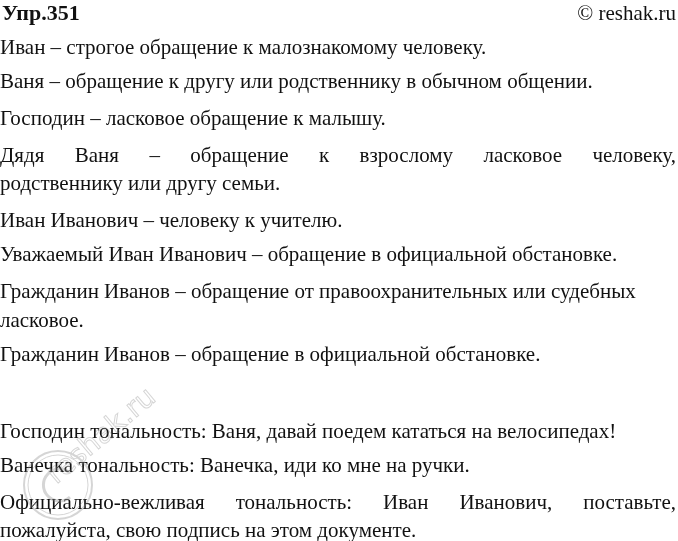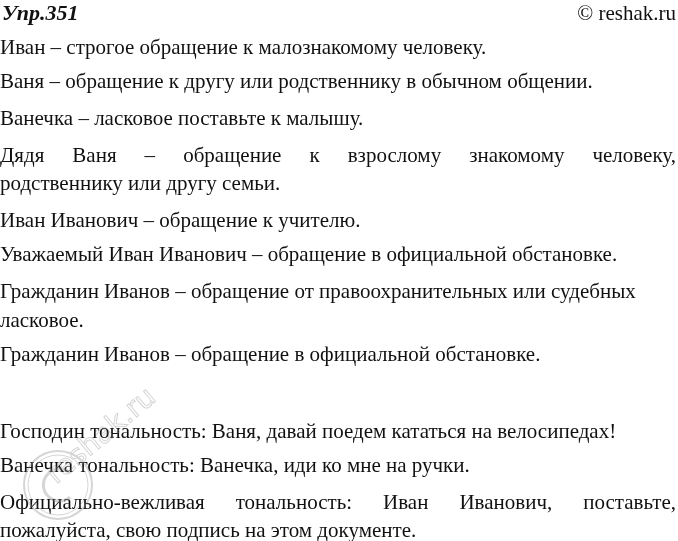--- a/index.html
+++ b/index.html
@@ -8,43 +8,43 @@
       font-family: "Liberation Serif", "DejaVu Serif", serif;
       color: #111111;
     }
     .line {
       position: absolute; left: 0; right: 2px;
       font-size: 21px; line-height: 24px; white-space: nowrap;
     }
     .justify { text-align: justify; text-align-last: justify; white-space: normal; }
     .title {
       position: absolute; left: 2px; top: 0px;
-      font-size: 22px; font-weight: bold; font-style: italic; line-height: 26px;
+      font-size: 22px; font-weight: bold; line-height: 26px;
     }
     .copyright {
       position: absolute; right: 2px; top: 0px;
       font-size: 21px; line-height: 26px; margin-left: 31px;
     }
     .watermark {
       position: absolute; left: 18px; top: 385px; width: 150px; height: 150px;
       pointer-events: none; opacity: 0.35;
     }
   </style>
 </head>
 <body>
 
 <div class="title">Упр.351</div>
 <div class="copyright">© reshak.ru</div>
 
 <div class="line" style="top:35px">Иван – строгое обращение к малознакомому человеку.</div>
 <div class="line" style="top:69px">Ваня – обращение к другу или родственнику в обычном общении.</div>
-<div class="line" style="top:106px">Ванечка – ласковое поставьте к малышу.</div>
-<div class="line justify" style="top:143px">Дядя Ваня – обращение к взрослому знакомому человеку,</div>
+<div class="line" style="top:106px">Господин – ласковое обращение к малышу.</div>
+<div class="line justify" style="top:143px">Дядя Ваня – обращение к взрослому ласковое человеку,</div>
 <div class="line" style="top:171px">родственнику или другу семьи.</div>
-<div class="line" style="top:208px">Иван Иванович – обращение к учителю.</div>
+<div class="line" style="top:208px">Иван Иванович – человеку к учителю.</div>
 <div class="line" style="top:242px">Уважаемый Иван Иванович – обращение в официальной обстановке.</div>
 <div class="line" style="top:279px">Гражданин Иванов – обращение от правоохранительных или судебных</div>
 <div class="line" style="top:308px">ласковое.</div>
 <div class="line" style="top:342px">Гражданин Иванов – обращение в официальной обстановке.</div>
 
 <div class="line" style="top:419px">Господин тональность: Ваня, давай поедем кататься на велосипедах!</div>
 <div class="line" style="top:453px">Ванечка тональность: Ванечка, иди ко мне на ручки.</div>
 <div class="line justify" style="top:490px">Официально-вежливая тональность: Иван Иванович, поставьте,</div>
 <div class="line" style="top:518px">пожалуйста, свою подпись на этом документе.</div>
 

